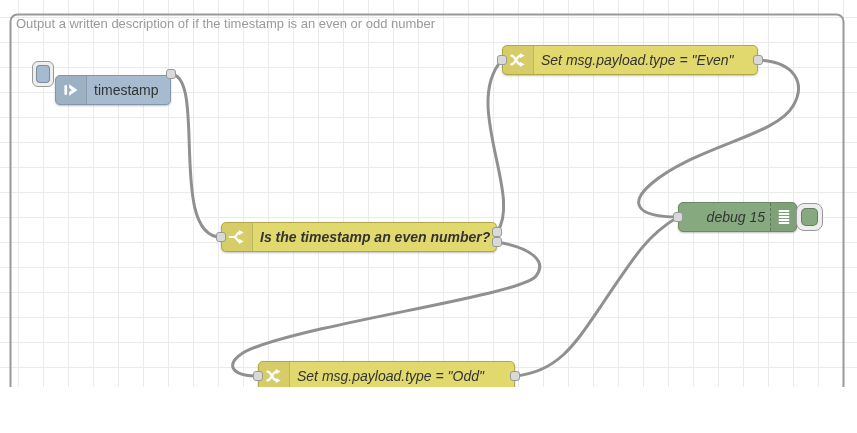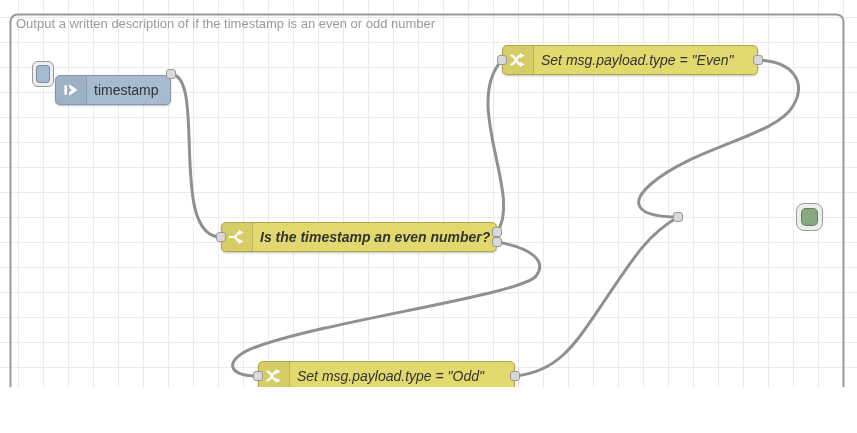--- a/index.html
+++ b/index.html
@@ -103,18 +103,32 @@
               <path d="M3.4,14.4 C7.4,14.4 8.6,5.6 12.4,5.6"></path>
             </g>
             <path d="M11.8,2.9 L16.6,5.6 L11.8,8.3 Z" fill="#fff"></path>
             <path d="M11.8,11.7 L16.6,14.4 L11.8,17.1 Z" fill="#fff"></path>
           </svg>
         </div>
         <div class="node-label pad-left italic">Set msg.payload.type = "Odd"</div>
       </div>
       <div class="port" style="left: 253px; top: 371px;"></div>
       <div class="port" style="left: 510px; top: 371px;"></div>
+      <div class="node" style="left: 678px; top: 202px; width: 119px; height: 30px; background: rgb(135, 169, 128); border: 1.5px solid rgb(109, 138, 100);">
+        <div class="icon-region right">
+          <svg width="18" height="20" viewBox="0 0 18 20">
+            <g stroke="#fff" stroke-width="1.9" stroke-linecap="round">
+              <line x1="4.5" y1="4" x2="13.5" y2="4"></line>
+              <line x1="4.5" y1="7" x2="13.5" y2="7"></line>
+              <line x1="4.5" y1="10" x2="13.5" y2="10"></line>
+              <line x1="4.5" y1="13" x2="13.5" y2="13"></line>
+              <line x1="4.5" y1="16" x2="13.5" y2="16"></line>
+            </g>
+          </svg>
+        </div>
+        <div class="node-label pad-right italic">debug 15</div>
+      </div>
       <div class="port" style="left: 673px; top: 212px;"></div>
       <div class="node-button" style="left: 796px; top: 203px; width: 27px; height: 28px; border-radius: 8px;">
         <div class="inner" style="background: rgb(135, 169, 128); inset: 4px; border-radius: 5px;"></div>
       </div>
     </div>
 </div>
 
 </body></html>

